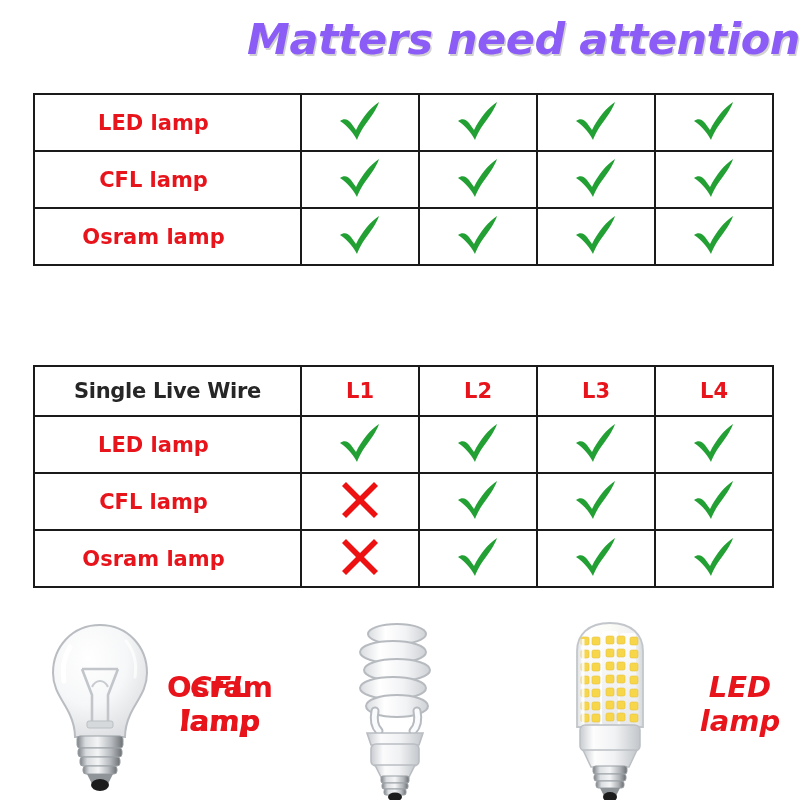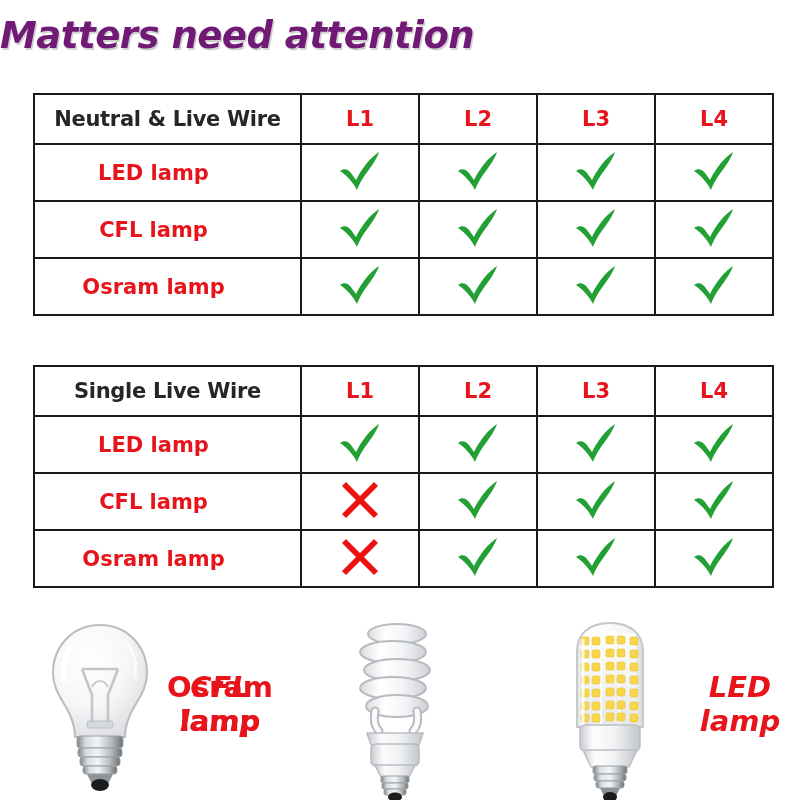--- a/index.html
+++ b/index.html
@@ -14,27 +14,27 @@
     font-family: "Liberation Sans", sans-serif;
     position: relative;
   }
 
   
   #page-title {
     position: absolute;
     top: 14px;
     left: 0;
     width: 800px;
-    text-align: left;
+    text-align: right;
     font-family: "DejaVu Sans", sans-serif;
-    font-size: 37px;
+    font-size: 43px;
     font-weight: bold;
     font-style: italic;
     letter-spacing: -0.5px;
-    color: #701a75;
+    color: #8b5cf6;
     text-shadow: 1.5px 1.5px 0 rgba(0,0,0,0.18);
     white-space: nowrap;
   }
 
   
   .matrix-table {
     position: absolute;
     left: 33px;
     width: 739px;
     border-collapse: collapse;
@@ -133,27 +133,20 @@
 
 <table class="matrix-table" id="table-neutral-live">
   <colgroup>
     <col class="col-label">
       <col class="col-signal">
       <col class="col-signal">
     <col class="col-signal">
       <col class="col-signal">
   </colgroup>
   <tbody>
-    <tr class="hdr-row">
-      <th class="hdr-title">Neutral &amp; Live Wire</th>
-      <th class="hdr-signal">L1</th>
-      <th class="hdr-signal">L2</th>
-      <th class="hdr-signal">L3</th>
-      <th class="hdr-signal">L4</th>
-    </tr>
     <tr class="body-row">
       <td class="row-label">LED lamp</td>
       <td><span class="mark">
   <svg width="46" height="42" viewBox="0 0 46 42">
     <path d="M3 21 C7 18 11 19 14 23 L19 30 C25 18 33 8 42 2
              C40 9 33 18 26 28 C23 33 21 37 20 40
              C17 34 11 26 3 21 Z" fill="#22a033"></path>
   </svg></span></td>
       <td><span class="mark">
   <svg width="46" height="42" viewBox="0 0 46 42">

